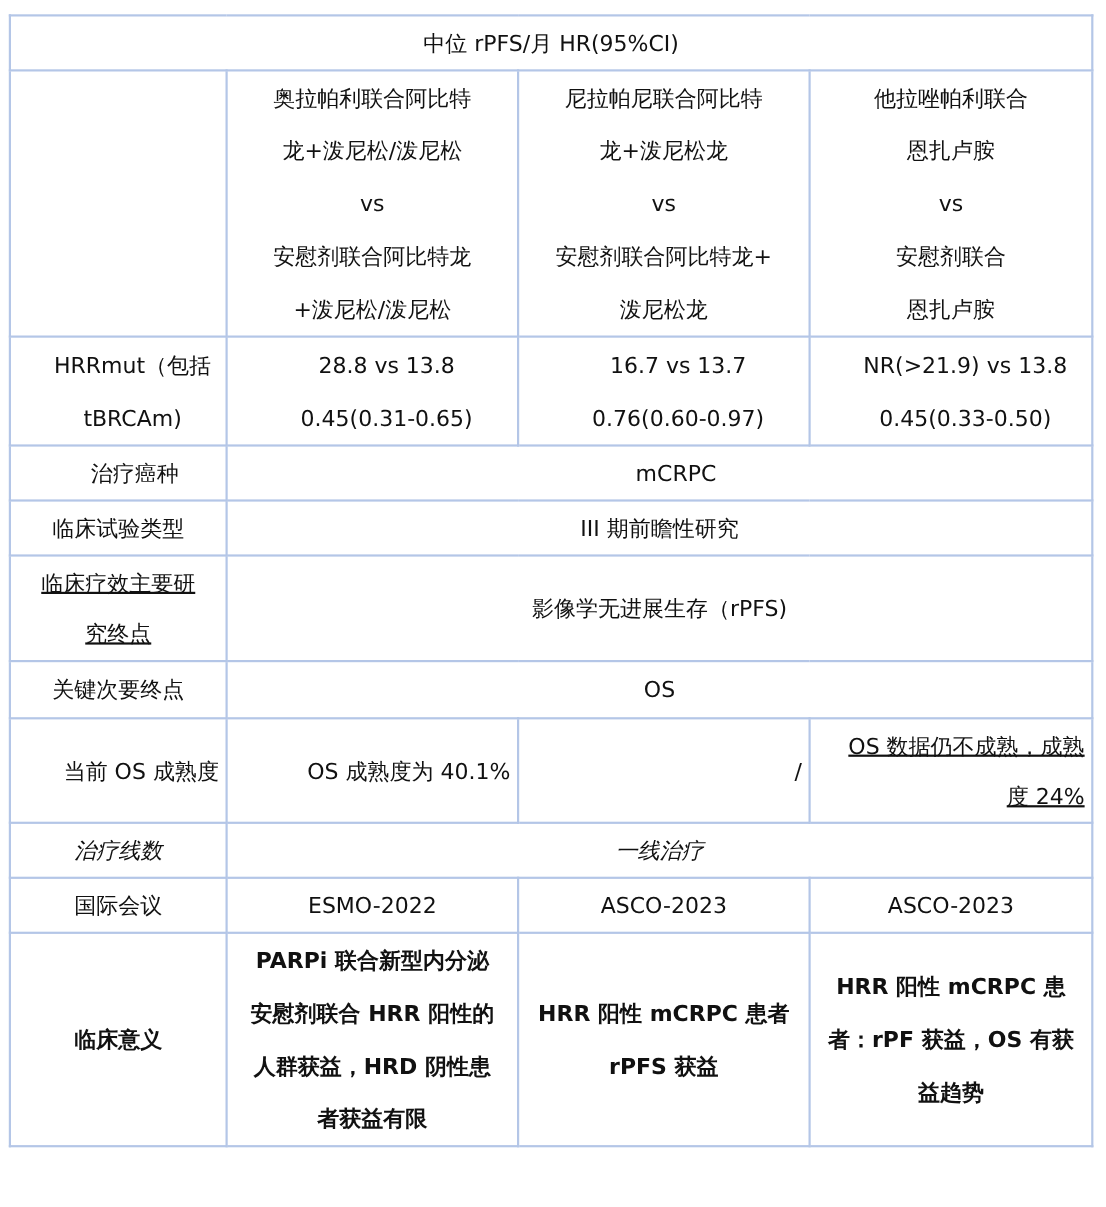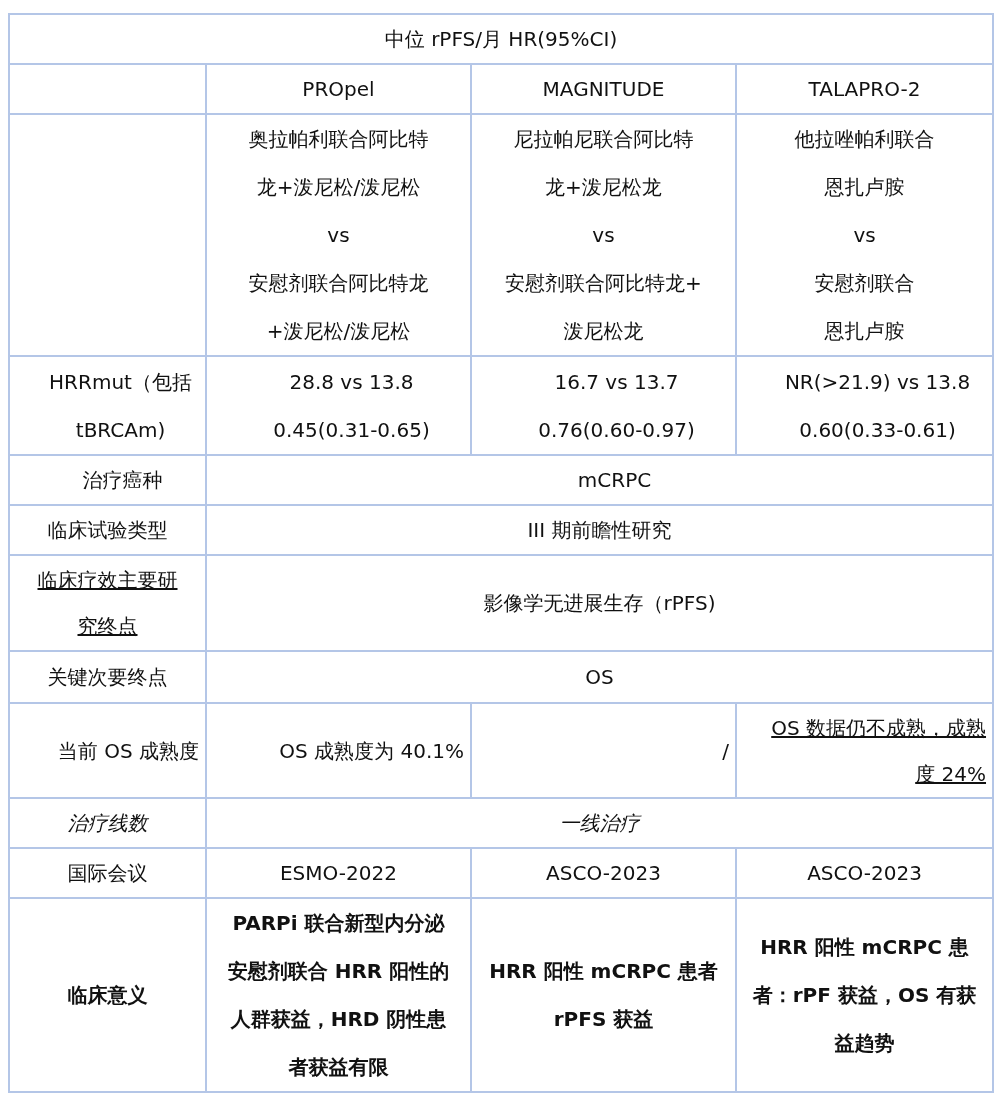--- a/index.html
+++ b/index.html
@@ -63,26 +63,20 @@
     <col class="c0">
       <col class="c1">
       <col class="c2">
       <col class="c3">
   </colgroup>
   <tbody>
     <tr class="r-title">
       <td colspan="4">中位 rPFS/月  HR(95%CI)</td>
     </tr>
 
-    <tr class="r-head">
-      <td></td>
-      <td>PROpel</td>
-      <td>MAGNITUDE</td>
-      <td>TALAPRO-2</td>
-    </tr>
 
     <tr class="r-drug">
       <td></td>
       <td>
         <span class="line">奥拉帕利联合阿比特</span>
         <span class="line">龙+泼尼松/泼尼松</span>
         <span class="line">vs</span>
         <span class="line">安慰剂联合阿比特龙</span>
         <span class="line">+泼尼松/泼尼松</span>
       </td>
@@ -110,21 +104,21 @@
       <td>
         <span class="line">28.8 vs 13.8</span>
         <span class="line">0.45(0.31-0.65)</span>
       </td>
       <td>
         <span class="line">16.7 vs 13.7</span>
         <span class="line">0.76(0.60-0.97)</span>
       </td>
       <td>
         <span class="line">NR(&gt;21.9) vs 13.8</span>
-        <span class="line">0.60(0.33-0.61)</span>
+        <span class="line">0.45(0.33-0.50)</span>
       </td>
     </tr>
 
     <tr class="r-cancer">
       <td>治疗癌种</td>
       <td colspan="3">mCRPC</td>
     </tr>
 
     <tr class="r-type">
       <td>临床试验类型</td>

